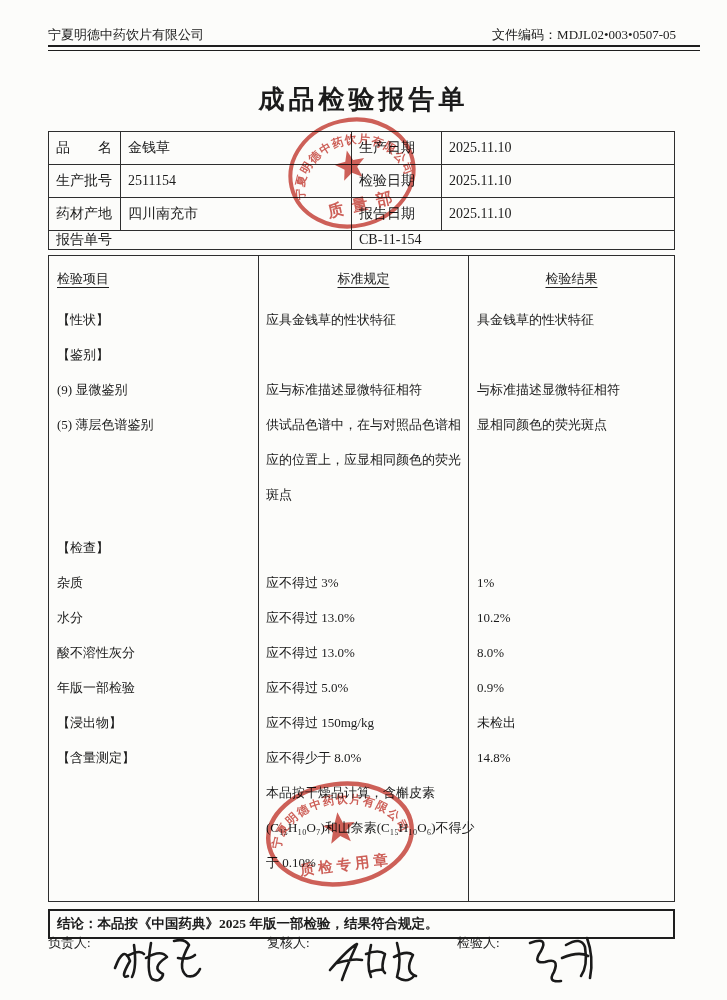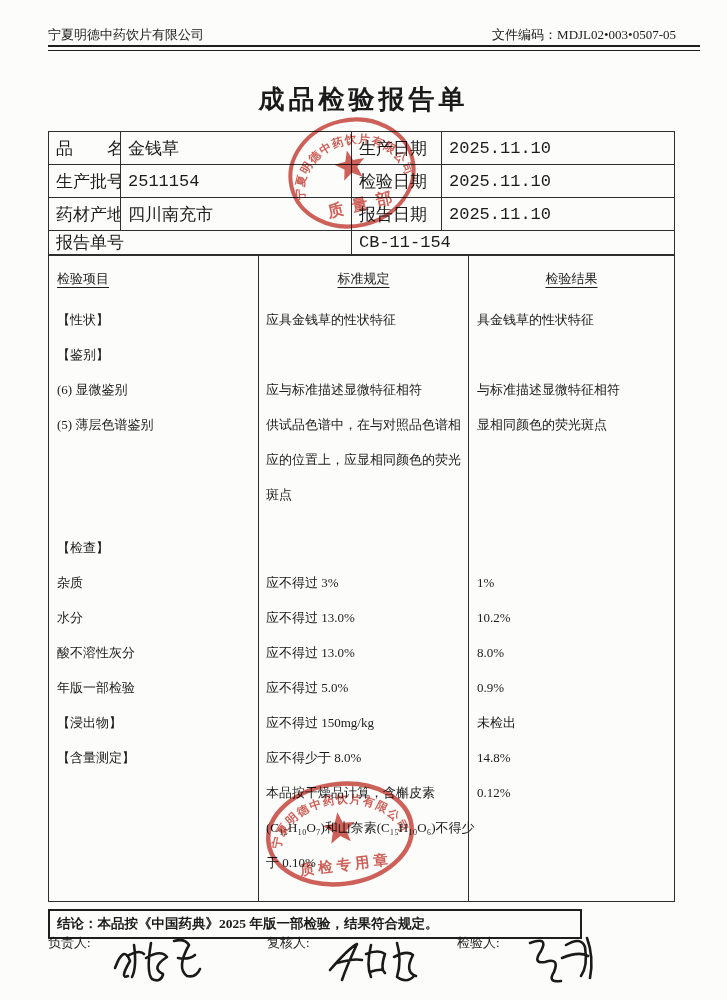--- a/index.html
+++ b/index.html
@@ -8,39 +8,39 @@
     background:#fcfcfa;color:#1b1b1b;
     font-family:"Liberation Serif","DejaVu Serif",serif;
     overflow:hidden;
   }
   .abs{position:absolute;}
   
   .hdr-row{top:26px;left:48px;width:628px;display:flex;justify-content:space-between;align-items:flex-end;font-size:13px;}
   .hdr-rule{top:45px;left:48px;width:652px;height:3px;border-top:2.5px solid #1e1e1e;border-bottom:1px solid #1e1e1e;}
   .doc-title{top:82px;left:0;width:727px;text-align:center;font-size:26px;font-weight:bold;letter-spacing:4px;}
   
-  table.info{top:131px;left:48px;width:627px;border-collapse:collapse;table-layout:fixed;font-size:17px;font-family:Liberation Mono, monospace;}
+  table.info{top:131px;left:48px;width:627px;border-collapse:collapse;table-layout:fixed;font-size:14px;}
   table.info td{border:1px solid #2e2e2e;padding:0 0 0 7px;white-space:nowrap;overflow:hidden;}
   table.info tr.r{height:33px;}
   table.info tr.r4{height:17px;}
   
   .mtable{top:255px;left:48px;width:627px;height:647px;border:1px solid #2e2e2e;display:flex;box-sizing:border-box;}
   .mcol{box-sizing:border-box;}
   .mcol.c1{width:210px;border-right:1px solid #2e2e2e;}
   .mcol.c2{width:210px;border-right:1px solid #2e2e2e;}
   .mcol.c3{flex:1;}
   .mhead{height:46px;display:flex;align-items:center;font-size:13px;}
   .mhead span{text-decoration:underline;text-underline-offset:4px;}
   .c1 .mhead{padding-left:8px;justify-content:flex-start;}
   .c2 .mhead,.c3 .mhead{justify-content:center;}
   .mline{height:35px;line-height:35px;font-size:13px;padding:0 2px 0 8px;white-space:nowrap;}
   .c2 .mline{padding-left:7px;}
   .mgap{height:18px;}
   
-  .conclusion{top:909px;left:48px;width:534px;height:30px;border:2px solid #1e1e1e;box-sizing:border-box;
+  .conclusion{top:909px;left:48px;width:627px;height:30px;border:2px solid #1e1e1e;box-sizing:border-box;
     font-size:13.5px;font-weight:bold;line-height:26px;padding-left:7px;white-space:nowrap;background:transparent;}
   
   .sigs{top:934px;left:48px;width:650px;display:flex;font-size:13px;}
   .sig-group{display:flex;align-items:flex-start;}
   .sig-group.g1{width:219px;}
   .sig-group.g2{width:190px;}
   .sig-group.g3{flex:1;}
   .sig-scribble{stroke:#1a1a1a;stroke-width:2.6;fill:none;stroke-linecap:round;stroke-linejoin:round;}
   
   .stamp{mix-blend-mode:multiply;opacity:.85;}
@@ -91,21 +91,21 @@
 </tbody>
   </table>
 
 <div class="abs mtable">
   <div class="mcol c1">
     <div class="mhead">
         <span>检验项目</span>
       </div>
   <div class="mline">【性状】</div>
       <div class="mline">【鉴别】</div>
-      <div class="mline">(6) 显微鉴别</div>
+      <div class="mline">(9) 显微鉴别</div>
       <div class="mline">(5) 薄层色谱鉴别</div>
       <div class="mline"></div>
       <div class="mline"></div>
       <div class="mgap" style="height: 18px;"></div>
       <div class="mline">【检查】</div>
       <div class="mline">杂质</div>
       <div class="mline">水分</div>
       <div class="mline">酸不溶性灰分</div>
       <div class="mline">年版一部检验</div>
       <div class="mline">【浸出物】</div>
@@ -146,21 +146,20 @@
       <div class="mline"></div>
       <div class="mline"></div>
       <div class="mgap" style="height: 18px;"></div>
       <div class="mline"></div>
       <div class="mline">1%</div>
       <div class="mline">10.2%</div>
       <div class="mline">8.0%</div>
       <div class="mline">0.9%</div>
       <div class="mline">未检出</div>
       <div class="mline">14.8%</div>
-      <div class="mline">0.12%</div>
       <div class="mline"></div>
       <div class="mline"></div>
     </div>
 </div>
 
 <div class="abs conclusion">结论：本品按《中国药典》2025 年版一部检验，结果符合规定。</div>
 
 <div class="abs sigs">
   <div class="sig-group g1">
     <span>负责人:</span>

